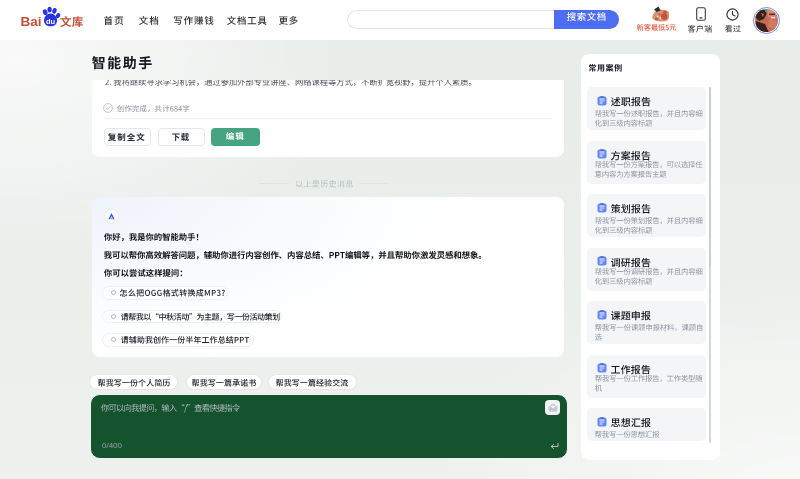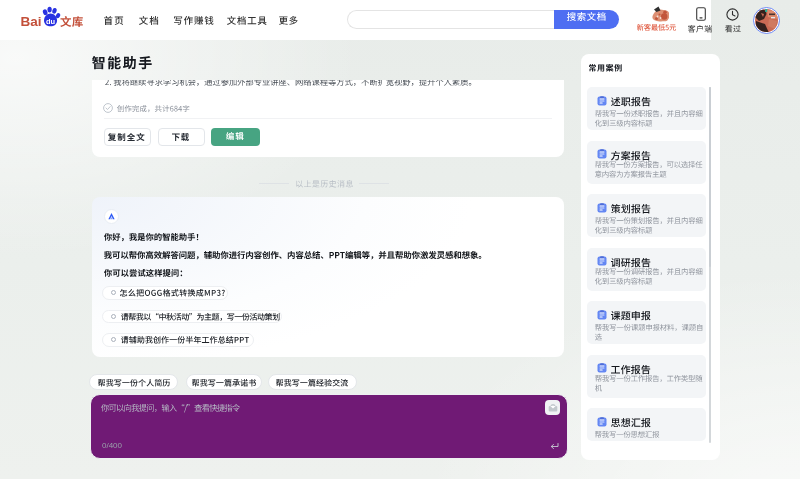--- a/index.html
+++ b/index.html
@@ -9,21 +9,21 @@
     position:relative;
     background:
       radial-gradient(480px 280px at 2% 12%, rgba(255,255,255,0.72), rgba(255,255,255,0) 72%),
       radial-gradient(620px 400px at 100% 108%, rgba(255,255,255,0.66), rgba(255,255,255,0) 62%),
       linear-gradient(180deg, #e8ece9 0%, #ebefec 55%, #eef1ee 100%);
   }
   .abs { position:absolute; }
   .nw { white-space:nowrap; }
 
   
-  #header { position:absolute; left:0; top:0; width:711px; height:40px; background:#fff; }
+  #header { position:absolute; left:0; top:0; width:800px; height:40px; background:#fff; }
   .nav { position:absolute; top:13px; font-size:9.5px; font-weight:500; color:#333; letter-spacing:0.3px; }
   #searchbox { position:absolute; left:347px; top:10px; width:207px; height:19px; background:#fff;
       border:1px solid #e4e4e4; border-right:none; border-radius:14px 0 0 14px; }
   #searchbtn { position:absolute; left:554px; top:10px; width:65px; height:19px; background:#4e6ef2;
       border-radius:0 14px 14px 0; color:#fff; font-size:9.5px; font-weight:500; text-align:center; line-height:19px; letter-spacing:0.5px;}
 
   
   #pgtitle { position:absolute; left:92px; top:51.5px; font-size:14px; font-weight:700; color:#16191f; letter-spacing:1.2px;}
 
   
@@ -59,21 +59,21 @@
 
   
   .chip3 { position:absolute; top:374px; height:16px; border-radius:8.5px; background:#fff;
       border:1px solid #e4e7ea; font-size:8px; font-weight:500; color:#1d2127; text-align:center;
       display:flex; align-items:center; justify-content:center; white-space:nowrap;}
   #chipA { left:89px; width:89px; }
   #chipB { left:186px; width:75.5px; }
   #chipC { left:267.5px; width:89px; }
 
   
-  #inputbox { position:absolute; left:90px; top:394px; width:478px; height:65px; background:#701a75;
+  #inputbox { position:absolute; left:90px; top:394px; width:478px; height:65px; background:#14532d;
       border:1px solid #eef0f2; border-radius:10px; }
   #ph { position:absolute; left:10px; top:6px; font-size:8.3px; color:#b7bdc6; letter-spacing:0.2px; white-space:nowrap;}
   #imgicon { position:absolute; right:7px; top:5px; width:15px; height:15px; border-radius:4px; background:#f0f2f4;
       display:flex; align-items:center; justify-content:center;}
   #count { position:absolute; left:11px; bottom:8px; font-size:8px; color:#9aa1ab; }
   #enter { position:absolute; right:8px; bottom:8px; }
 
   
   #sidebar { position:absolute; left:580.5px; top:53.5px; width:139px; height:406.5px; background:#fff; border-radius:8px; }
   #sbtitle { position:absolute; left:8.5px; top:8px; font-size:8px; font-weight:700; color:#1b1e24; letter-spacing:0.3px;}

